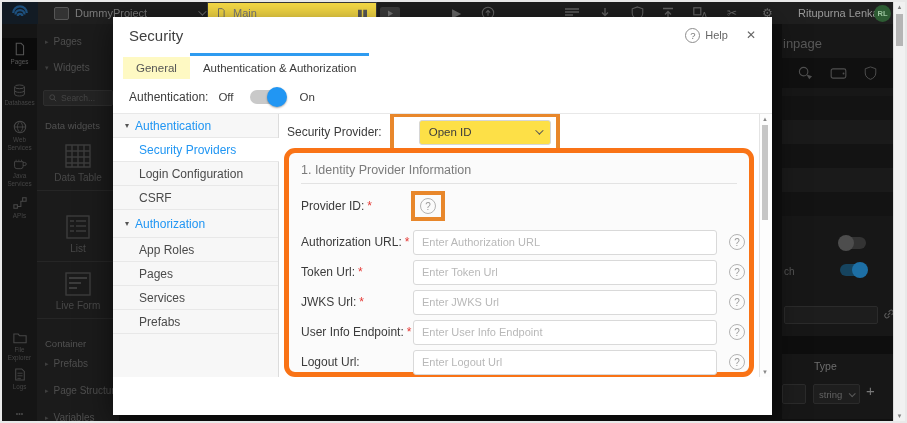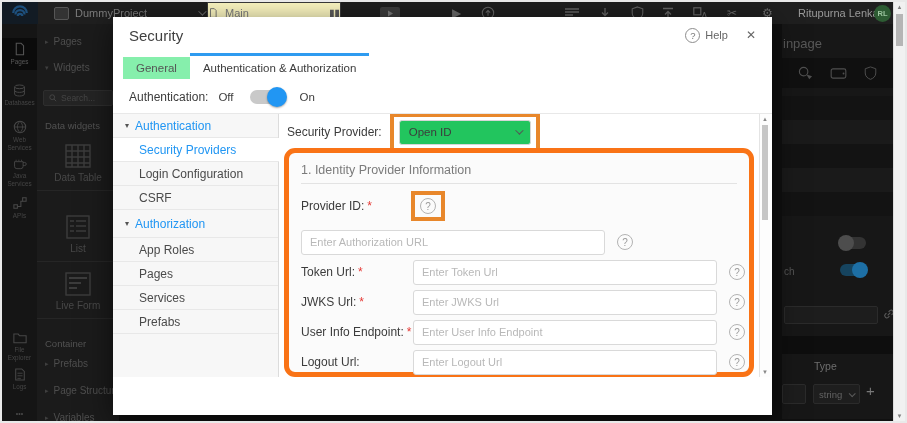--- a/index.html
+++ b/index.html
@@ -10,21 +10,21 @@
   .abs{position:absolute;}
   svg{display:block;}
 
   
   .topbar{position:absolute;left:0;top:0;right:12px;height:22px;background:#1f1f1f;color:#6b6b6b;}
   .tb-item{position:absolute;top:0;height:22px;display:flex;align-items:center;color:#6b6b6b;}
   .logo-box{left:0;width:36px;justify-content:center;background:#121b24;}
   .proj-ico{width:15px;height:13px;border:1px solid #565656;border-radius:2px;background:#333;}
   .tb-text{font-size:11px;color:#7c7c7c;white-space:nowrap;}
   .chev{width:6px;height:6px;border-right:1.4px solid #6b6b6b;border-bottom:1.4px solid #6b6b6b;transform:rotate(45deg) translateY(-2px);}
-  .main-box{left:205px;width:134px;border:1px solid #3a3a3a;background:#fef9c3;padding:0 0;gap:7px;}
+  .main-box{left:205px;width:170px;border:1px solid #3a3a3a;background:#fde047;padding:0 8px;gap:7px;}
   .avatar{width:17px;height:17px;border-radius:50%;background:#2d5c33;color:#9cc59f;font-size:7.5px;
           display:flex;align-items:center;justify-content:center;font-weight:bold;}
   .uni{font-size:11px;line-height:1;color:#6b6b6b;}
 
   .rail{position:absolute;left:0;top:22px;bottom:0;width:35px;background:#151515;color:#474747;}
   .rail-it{position:absolute;left:0;width:35px;display:flex;flex-direction:column;align-items:center;gap:2px;}
   .rail-it .lbl{font-size:6.3px;color:#454545;text-align:center;line-height:1.25;}
   .rail-active{background:#0b0b0b;padding:4px 0;}
 
   .wpanel{position:absolute;left:35px;top:22px;bottom:0;width:82px;background:#1b1b1b;color:#4e4e4e;overflow:hidden;}
@@ -54,37 +54,37 @@
   .modal{position:absolute;left:111px;top:15px;width:659px;height:398px;background:#fff;z-index:10;
          box-shadow:0 6px 28px rgba(0,0,0,.55);color:#3c3c3c;}
   .mhead{position:absolute;left:0;top:0;right:0;height:36px;display:flex;align-items:center;padding:0 16px;}
   .mtitle{font-size:15px;color:#3f3f3f;}
   .mhead-right{margin-left:auto;display:flex;align-items:center;gap:18px;}
   .helpwrap{display:flex;align-items:center;gap:5px;font-size:11px;color:#666;}
   .qcirc{width:15px;height:15px;border:1px solid #8d8d8d;border-radius:50%;font-size:9.5px;color:#777;
          display:flex;align-items:center;justify-content:center;}
   .closex{font-size:12px;color:#666;cursor:default;}
   .tabrow{position:absolute;left:0;top:36px;right:0;height:26px;display:flex;align-items:flex-end;padding-left:10px;}
-  .tab{height:22px;display:flex;align-items:center;padding:0 13px;font-size:11.5px;color:#555;background:#86efac;}
+  .tab{height:22px;display:flex;align-items:center;padding:0 13px;font-size:11.5px;color:#555;background:#fef9c3;}
   .tab.active{height:26px;background:#fff;border-top:3px solid #2e9bf0;color:#3c3c3c;}
   .authrow{position:absolute;left:16px;top:66px;height:28px;display:flex;align-items:center;gap:10px;font-size:12px;color:#3c3c3c;}
   .tg{position:relative;width:34px;height:14px;background:#c9c9c9;border-radius:7px;margin:0 6px;}
   .tg .knob{position:absolute;right:-3px;top:-3px;width:20px;height:20px;border-radius:50%;background:#2196f3;box-shadow:0 1px 2px rgba(0,0,0,.35);}
   .mcontent{position:absolute;left:0;top:96px;right:0;bottom:38px;border-top:1px solid #e8e8e8;overflow:hidden;}
   .mnav{position:absolute;left:0;top:0;bottom:0;width:166px;background:#f7f7f7;border-right:1px solid #dcdcdc;}
   .nrow{position:absolute;left:0;right:0;display:flex;align-items:center;border-bottom:1px solid #e8e8e8;font-size:12px;}
   .nrow.group{padding-left:12px;color:#2196f3;gap:6px;}
   .nrow.item{padding-left:26px;color:#4a4a4a;}
   .nrow.item.active{background:#fff;color:#2196f3;right:-1px;}
   .ncaret{font-size:8px;color:#555;}
   .mform{position:absolute;left:166px;top:0;right:14px;bottom:0;}
   .row1{position:absolute;left:8px;top:2px;height:32px;display:flex;align-items:center;font-size:12px;color:#3c3c3c;}
   .hl{display:inline-flex;align-items:center;border:4px solid #e8872b;padding:3px 5px;gap:10px;margin-left:8px;}
-  .sel{display:flex;align-items:center;justify-content:space-between;background:#22c55e;border:1px solid #d6d6d6;
-       border-radius:3px;height:25px;padding:0 9px;font-size:11.5px;color:#3c3c3c;}
+  .sel{display:flex;align-items:center;justify-content:space-between;background:#fde047;border:1px solid #d6d6d6;
+       border-radius:3px;height:25px;padding:0 9px;font-size:11.5px;color:#3c3c3c;margin-left:20px;}
   .schev{width:6px;height:6px;border-right:1.5px solid #555;border-bottom:1.5px solid #555;transform:rotate(45deg) translateY(-2px);}
   .panel{position:absolute;left:5px;right:4px;top:34px;bottom:0;background:#fbfbfb;border:5px solid #f97316;border-radius:11px;text-decoration:underline;}
   .ptitle{position:absolute;left:12px;top:10px;font-size:12.5px;color:#7b7b7b;}
   .pdiv{position:absolute;left:12px;right:12px;top:30px;border-top:1px solid #e3e3e3;}
   .prow{position:absolute;left:12px;right:8px;height:26px;display:flex;align-items:center;}
   .flabel{width:112px;font-size:12px;color:#3c3c3c;flex:none;}
   .req{color:#e53935;margin-left:3px;}
   .finput{width:304px;height:25px;border:1px solid #d9d9d9;border-radius:3px;padding:0 8px;font-size:11px;color:#333;
           font-family:"Liberation Sans","DejaVu Sans",sans-serif;background:#fff;outline:none;flex:none;}
   .finput::placeholder{color:#b8b8b8;}
@@ -404,20 +404,23 @@
           <div class="prow" style="top:40px">
             <span class="flabel">
               <span>Provider ID:</span><span class="req">*</span>
             </span>
             <span class="hl" style="margin-left:-2px">
               <span class="helpc" style="margin-left:0">?</span>
             </span>
           </div>
 
           <div class="prow" style="top:76px">
+            <span class="flabel">
+              <span>Authorization URL:</span><span class="req">*</span>
+            </span>
             <input class="finput" placeholder="Enter Authorization URL" style="">
             <span class="helpc">?</span>
           </div>
 
           <div class="prow" style="top:106px">
             <span class="flabel">
               <span>Token Url:</span><span class="req">*</span>
             </span>
             <input class="finput" placeholder="Enter Token Url" style="">
             <span class="helpc">?</span>

